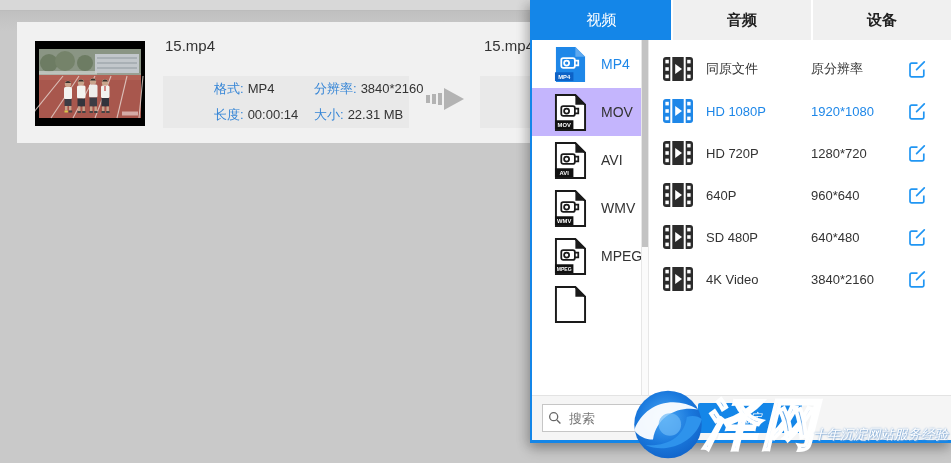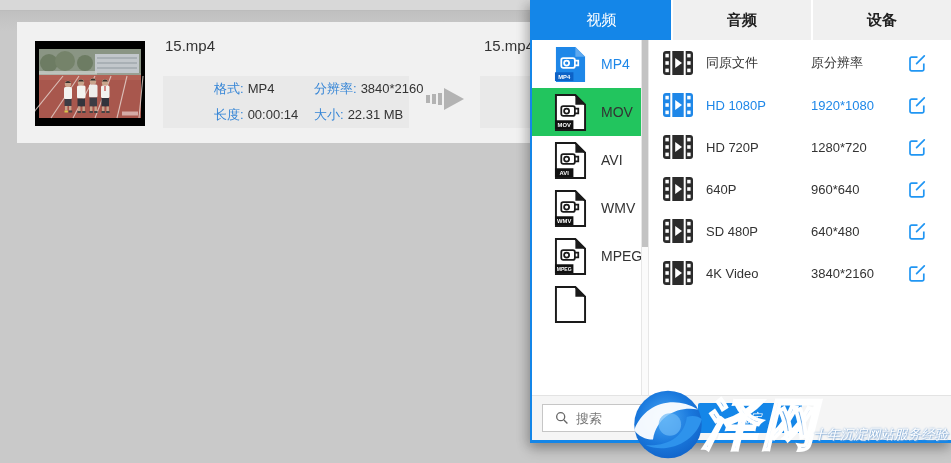--- a/index.html
+++ b/index.html
@@ -33,36 +33,36 @@
          z-index:5;box-shadow:0 6px 12px rgba(0,0,0,.28), -5px 2px 10px rgba(0,0,0,.10);}
   .tabs{display:flex;height:40px;background:#fff;}
   .tab{flex:1;display:flex;align-items:center;justify-content:center;font-size:15px;color:#222;
        background:#f0f0f0;cursor:pointer;}
   .tab + .tab{margin-left:2px;font-weight:bold;}
   .tab.active{background:#1486e8;color:#fff;}
   .panel-body{display:flex;height:356px;}
   .sidebar{width:140px;overflow:hidden;background:#fff;}
   .fmt{height:48px;display:flex;align-items:center;padding-left:22px;gap:14px;font-size:14px;color:#333;cursor:pointer;}
   .fmt.active{color:#1e87e8;background:#fff;}
-  .fmt.hovered{background:#22c55e;}
+  .fmt.hovered{background:#c4b5fd;}
   .ficon{width:33px;height:39px;flex:0 0 auto;}
   .vscroll{width:8px;background:#fbfbfb;border-left:1px solid #e7e7e7;border-right:1px solid #e7e7e7;position:relative;box-sizing:content-box;}
   .vthumb{position:absolute;top:0;left:0;right:0;height:207px;background:#c3c3c3;}
-  .content{flex:1;padding-top:2px;background:#fff;}
+  .content{flex:1;padding-top:8px;background:#fff;}
   .preset{height:42px;display:flex;align-items:center;cursor:pointer;}
   .picon{margin-left:14px;width:30px;height:24px;color:#2b2b2b;flex:0 0 auto;}
   .pname{margin-left:13px;width:81px;font-size:13px;color:#333;}
   .pres{font-size:13px;color:#333;width:96px;margin-left:24px;}
   .preset.selected .pname,.preset.selected .pres{color:#1e87e8;}
   .preset.selected .picon{color:#1e87e8;}
   .pedit{margin-left:auto;margin-right:24px;width:20px;height:20px;cursor:pointer;}
 
   .searchrow{position:absolute;left:0;right:0;bottom:0;height:44px;background:#f5f5f5;border-top:1px solid #e3e3e3;}
   .searchbox{position:absolute;left:10px;top:8px;width:126px;height:28px;background:#fff;border:1px solid #c6c6c6;
-             box-sizing:border-box;display:flex;align-items:center;padding-left:12px;gap:5px;}
+             box-sizing:border-box;display:flex;align-items:center;padding-left:5px;gap:5px;}
   .searchbox input{border:0;outline:0;background:transparent;font-size:13px;width:85px;color:#333;font-family:inherit;}
   .confirm{position:absolute;left:166px;top:7px;width:104px;height:30px;background:#1486e8;color:#fff;
            font-size:12px;border:0;border-radius:2px;cursor:pointer;font-family:inherit;font-style:italic;}
 
   
   .wm-swirl{position:absolute;left:629px;top:387px;width:78px;height:75px;z-index:9;pointer-events:none;}
   .wm-text{position:absolute;left:703px;top:388px;font-size:55px;font-weight:bold;letter-spacing:3px;
            color:rgba(255,255,255,0.12);-webkit-text-stroke:2px #ffffff;z-index:9;pointer-events:none;
            text-shadow:0 0 1px rgba(130,175,225,.55);font-style:italic;}
   .wm-slogan{position:absolute;left:813px;top:426px;font-size:13.5px;font-style:italic;color:#fff;z-index:9;

